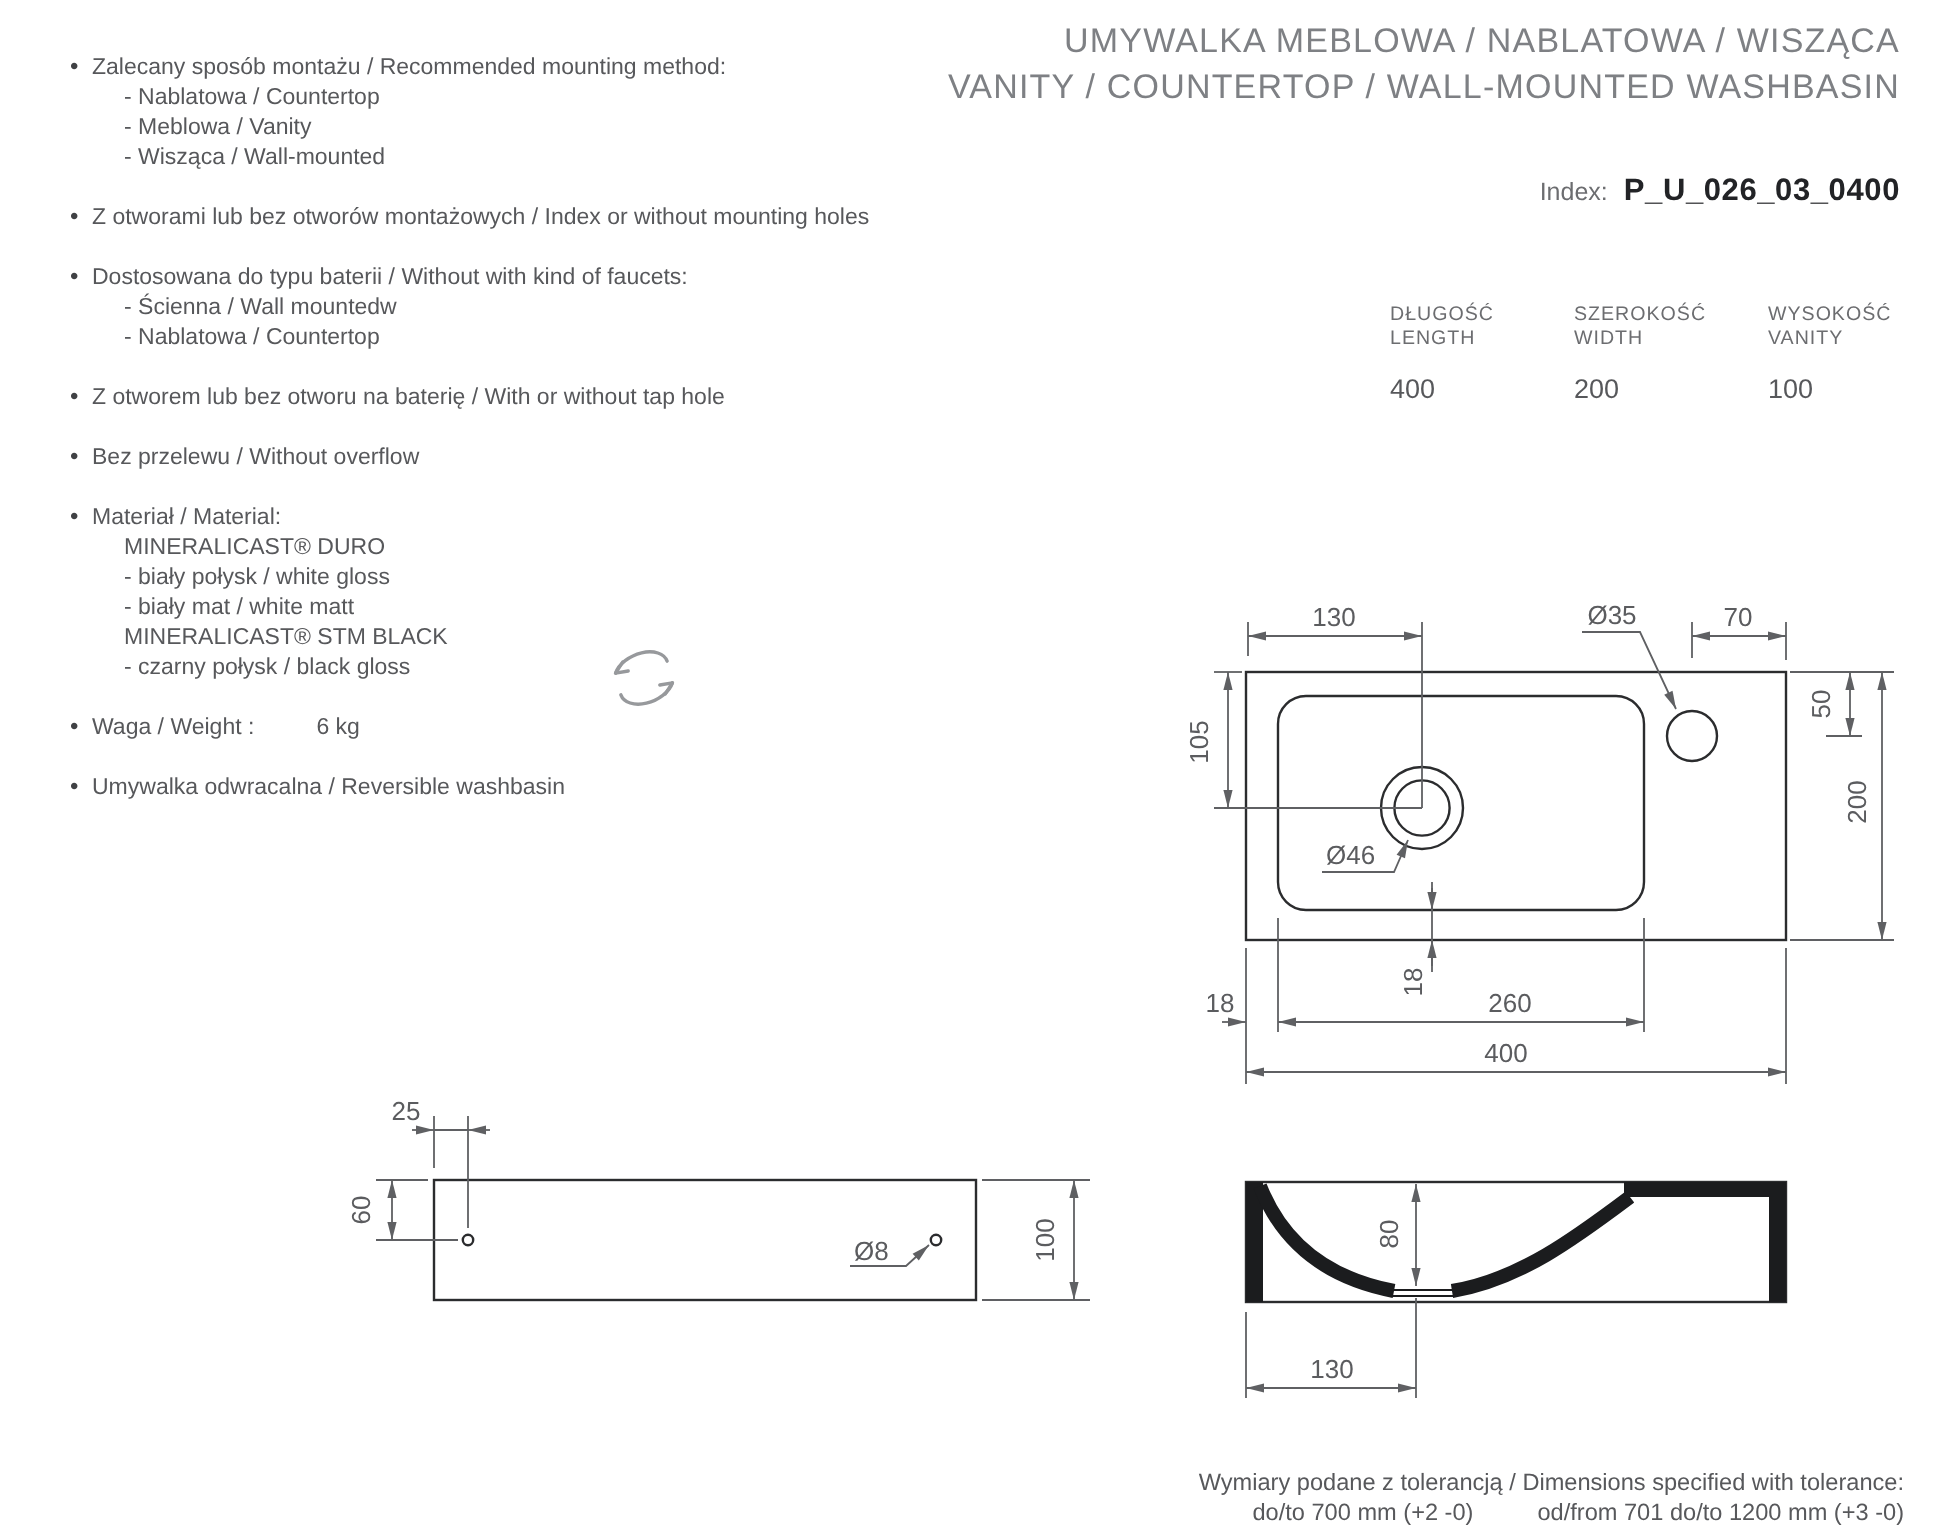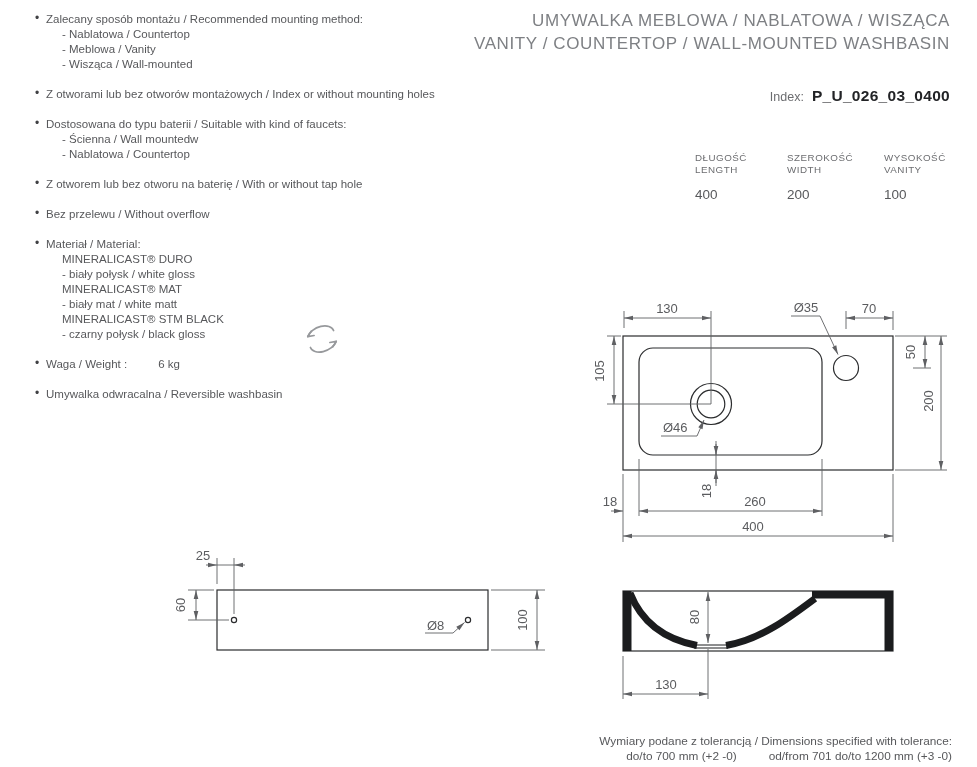--- a/index.html
+++ b/index.html
@@ -4,21 +4,21 @@
 <style>
   html,body{margin:0;padding:0;}
   body{
     width:977px;height:767px;position:relative;background:#ffffff;overflow:hidden;
     font-family:"Liberation Sans","DejaVu Sans",sans-serif;color:#57585b;
   }
   .canvas{position:absolute;inset:0;width:977px;height:767px;}
 
   
   .features{position:absolute;left:35px;top:12px;width:450px;}
-  .f-group{margin-bottom:15px;}
+  .f-group{margin-bottom:15px;margin-top:15px;}
   .f-line{font-size:11.5px;line-height:15px;color:#57585b;}
   .f-main{position:relative;padding-left:11px;}
   .f-main::before{content:"\2022";position:absolute;left:0;top:-1px;color:#404144;font-size:12px;}
   .f-sub{padding-left:27px;}
   .f-value{margin-left:31px;}
 
   
   .title{position:absolute;top:9px;right:27px;text-align:right;
     font-size:17px;line-height:23px;letter-spacing:0.6px;color:#7e8084;margin-left:12px;}
   .index-row{position:absolute;top:87px;right:27px;display:flex;align-items:baseline;gap:8px;}
@@ -55,35 +55,34 @@
     <div class="f-group">
       <div class="f-line f-main">Zalecany sposób montażu / Recommended mounting method:</div>
       <div class="f-line f-sub">- Nablatowa / Countertop</div>
       <div class="f-line f-sub">- Meblowa / Vanity</div>
       <div class="f-line f-sub">- Wisząca / Wall-mounted</div>
     </div>
     <div class="f-group">
       <div class="f-line f-main">Z otworami lub bez otworów montażowych / Index or without mounting holes</div>
     </div>
     <div class="f-group">
-      <div class="f-line f-main">Dostosowana do typu baterii / Suitable with kind of faucets:</div>
+      <div class="f-line f-main">Dostosowana do typu baterii / Without with kind of faucets:</div>
       <div class="f-line f-sub">- Ścienna / Wall mountedw</div>
       <div class="f-line f-sub">- Nablatowa / Countertop</div>
     </div>
     <div class="f-group">
       <div class="f-line f-main">Z otworem lub bez otworu na baterię / With or without tap hole</div>
     </div>
     <div class="f-group">
       <div class="f-line f-main">Bez przelewu / Without overflow</div>
     </div>
     <div class="f-group">
       <div class="f-line f-main">Materiał / Material:</div>
       <div class="f-line f-sub">MINERALICAST® DURO</div>
       <div class="f-line f-sub">- biały połysk / white gloss</div>
-      <div class="f-line f-sub">MINERALICAST® MAT</div>
       <div class="f-line f-sub">- biały mat / white matt</div>
       <div class="f-line f-sub">MINERALICAST® STM BLACK</div>
       <div class="f-line f-sub">- czarny połysk / black gloss</div>
     </div>
     <div class="f-group">
       <div class="f-line f-main"><span>Waga / Weight :</span><span class="f-value">6 kg</span></div>
     </div>
     <div class="f-group">
       <div class="f-line f-main">Umywalka odwracalna / Reversible washbasin</div>
     </div>

